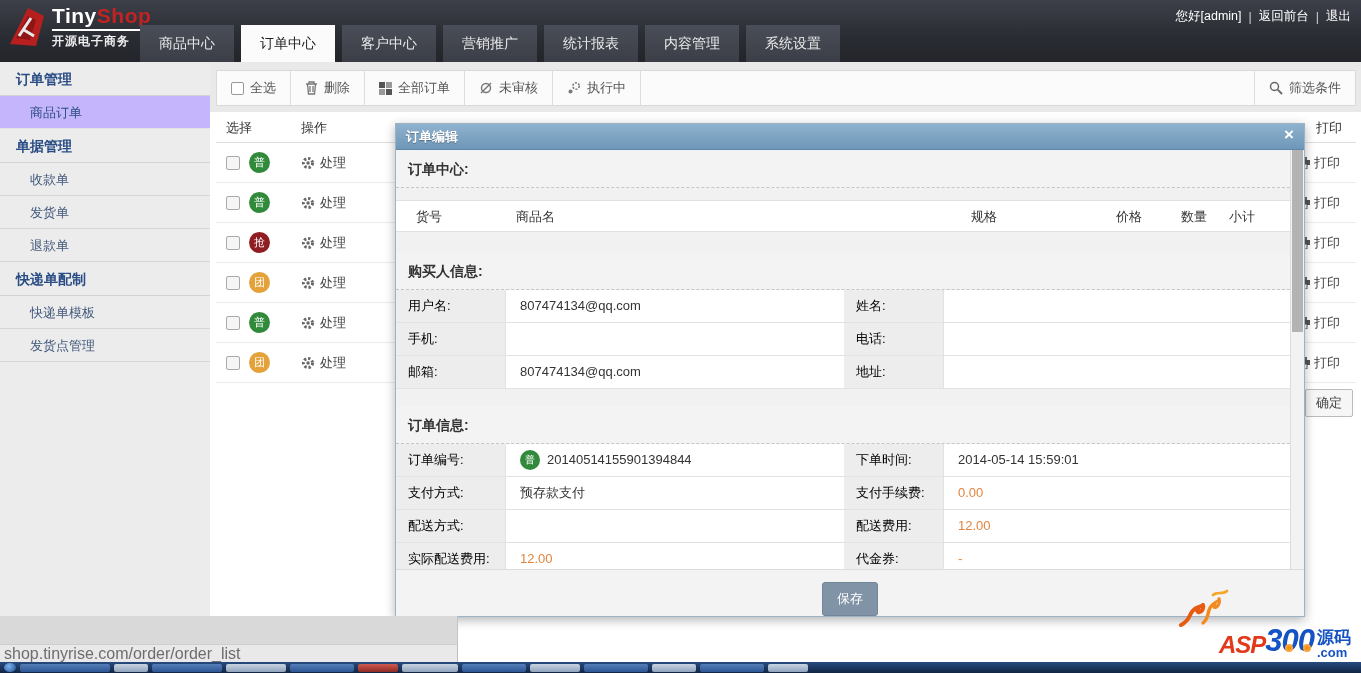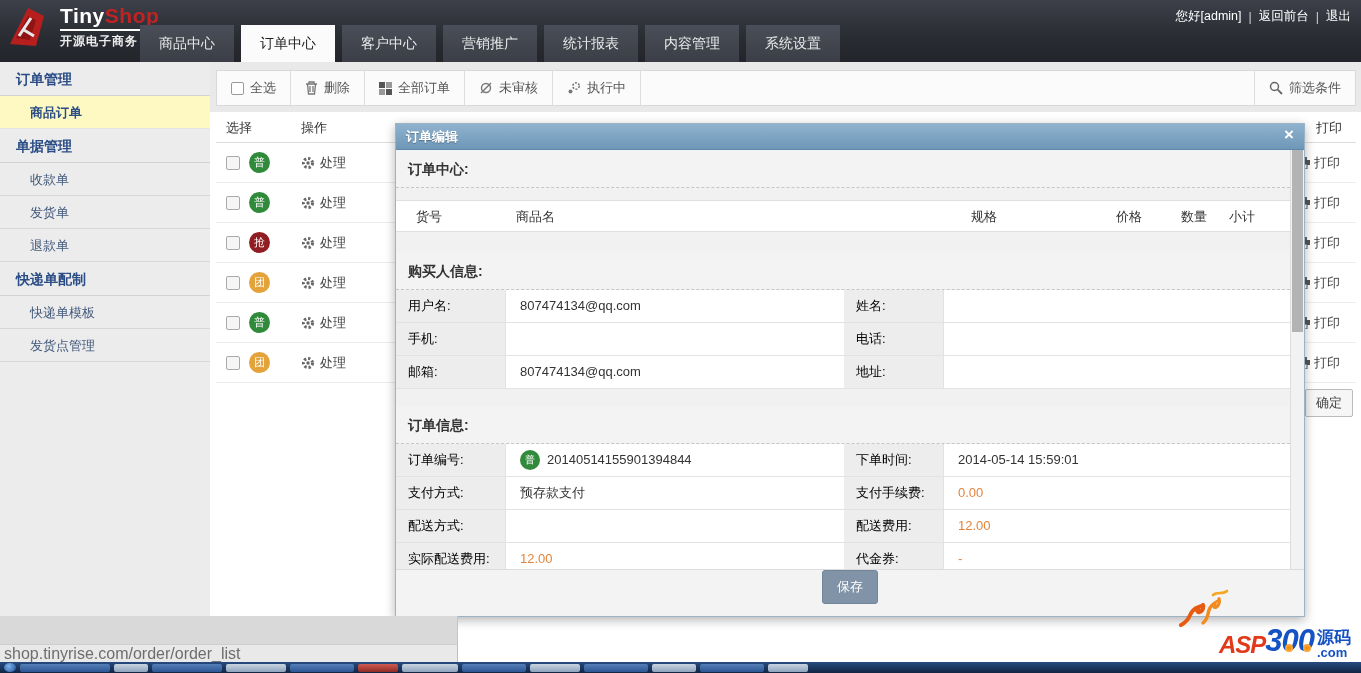--- a/index.html
+++ b/index.html
@@ -2,38 +2,38 @@
 <html><head>
 <meta charset="utf-8">
 <style>
   * { margin:0; padding:0; box-sizing:border-box; }
   html,body { width:1361px; height:673px; overflow:hidden; }
   body { font-family:"Liberation Sans","DejaVu Sans",sans-serif; font-size:13px; background:#fff; position:relative; color:#333; }
 
   
   .topbar { position:absolute; left:0; top:0; width:1361px; height:62px;
     background:linear-gradient(#3d4049,#2a2c33 60%,#23252b); }
-  .brand { position:absolute; left:6px; top:4px; display:flex; align-items:center; gap:14px; }
+  .brand { position:absolute; left:6px; top:4px; display:flex; align-items:center; gap:6px; }
   .brand-icon { width:40px; height:42px; }
   .brand-text { display:flex; flex-direction:column; }
   .brand-line1 { font-size:21px; font-weight:bold; letter-spacing:0.5px; }
   .brand-line1 .t1 { color:#fff; } .brand-line1 .t2 { color:#c32222; }
   .brand-line2 { font-size:12px; color:#eee; font-weight:bold; border-top:2px solid #fff; padding-top:2px; margin-top:1px; letter-spacing:1px; }
   .tabs { position:absolute; left:140px; bottom:0; display:flex; align-items:flex-end; gap:7px; }
   .tab { height:37px; line-height:37px; padding:0 19px; background:linear-gradient(#4a4e58,#3b3e46); color:#e9e9e9; font-size:14px; cursor:pointer; }
   .tab.active { background:#fbfbfb; color:#222; }
   .usermenu { position:absolute; right:10px; top:8px; color:#fff; font-size:12.5px; display:flex; gap:7px; align-items:center; }
   .usermenu span { cursor:pointer; }
   .usermenu .sep { cursor:default; color:#cfcfcf; }
 
   
   .sidebar { position:absolute; left:0; top:62px; width:218px; height:556px; background:#ececec; }
   .side-group-header { height:34px; line-height:34px; padding-left:16px; font-size:14px; font-weight:bold; color:#2b4d85; border-bottom:1px solid #d2d2d2; cursor:pointer; }
   .side-item { height:33px; line-height:33px; padding-left:30px; font-size:13px; color:#41587b; border-bottom:1px solid #d7d7d7; cursor:pointer; }
-  .side-item.active { background:#fef9c3; font-weight:bold; color:#2b4d85; border-bottom:1px solid #e4e4e4; }
+  .side-item.active { background:#c4b5fd; font-weight:normal; color:#2b4d85; border-bottom:1px solid #e4e4e4; }
 
   
   .main { position:absolute; left:210px; top:62px; right:0; bottom:0; background:#fff; }
   .main-topstrip { position:absolute; left:0; top:0; right:0; height:50px; background:#e9e9e9; }
   .toolbar { position:absolute; left:6px; top:8px; right:5px; height:36px; background:#fbfbfb; border:1px solid #d9d9d9; display:flex; }
   .tbtn { display:flex; align-items:center; gap:6px; padding:0 14px; border-right:1px solid #dedede; color:#555; cursor:pointer; font-size:13px; }
   .tbtn.filter { margin-left:auto; border-right:none; border-left:1px solid #dedede; }
   .cb { width:13px; height:13px; border:1px solid #999; background:#fff; border-radius:2px; }
   .icon-svg { display:block; }
 
@@ -61,21 +61,21 @@
   .m-thumb { position:absolute; left:1px; right:1px; top:0; height:182px; background:#b3b3b3; cursor:pointer; }
   .section-h { height:38px; line-height:38px; padding-left:12px; font-size:14px; font-weight:bold; color:#333; background:#f3f3f3; border-bottom:1px dashed #c6c6c6; }
   .prod-head { margin-top:12px; display:grid; grid-template-columns:100px 455px 145px 65px 48px auto; height:32px; line-height:32px; background:#fff; border-top:1px solid #e0e0e0; border-bottom:1px solid #e0e0e0; color:#333; }
   .prod-head > div { padding-left:20px; }
   .mt20 { margin-top:20px; } .mt17 { margin-top:17px; }
   .form-row { display:grid; grid-template-columns:110px 338px 100px auto; height:33px; line-height:32px; border-bottom:1px solid #e2e2e2; }
   .f-label { background:#ededed; padding-left:12px; color:#000000; border-right:1px solid #e2e2e2; }
   .f-value { background:#fff; padding-left:14px; color:#333; cursor:text; display:flex; align-items:center; gap:7px; }
   .f-value.orange { color:#e4843c; }
   .mini-badge { width:20px; height:20px; border-radius:50%; background:#318a3b; color:#fff; font-size:10px; text-align:center; line-height:20px; flex:0 0 auto; }
-  .modal-footer { position:absolute; left:0; bottom:0; right:0; height:47px; background:#f3f3f3; border-top:1px solid #dcdcdc; display:flex; align-items:flex-start; justify-content:center; }
+  .modal-footer { position:absolute; left:0; bottom:0; right:0; height:47px; background:#f3f3f3; border-top:1px solid #dcdcdc; display:flex; align-items:flex-end; justify-content:center; }
   .save-btn { background:#8193a6; color:#fff; border:1px solid #72859a; border-radius:3px; padding:7px 14px; font-size:13px; cursor:pointer; }
 
   
   .bl-grayblock { position:absolute; left:0; top:616px; width:458px; height:28px; background:#d9d9d9; border-right:1px solid #c4c4c4; }
   .statusbar { position:absolute; left:0; top:644px; width:458px; height:19px; background:#e9e9e9; border-top:1px solid #cfcfcf; border-right:1px solid #bdbdbd; font-size:16px; color:#6d6d6d; line-height:18px; padding-left:4px; }
   .taskbar { position:absolute; left:0; bottom:0; width:1361px; height:11px; background:linear-gradient(#274b80,#122542); display:flex; align-items:center; gap:4px; padding:0 4px; }
   .tk-orb { width:12px; height:9px; border-radius:50%; background:radial-gradient(circle at 40% 35%,#7fb3ee,#1d4f93); flex:0 0 auto; }
   .tk-btn { height:8px; border-radius:2px; background:linear-gradient(#567fb8,#2c5694); flex:0 0 auto; }
   .tk-red { background:linear-gradient(#d05a52,#8e2a24); }
   .tk-light { background:linear-gradient(#c9d4e2,#8fa3bd); }

